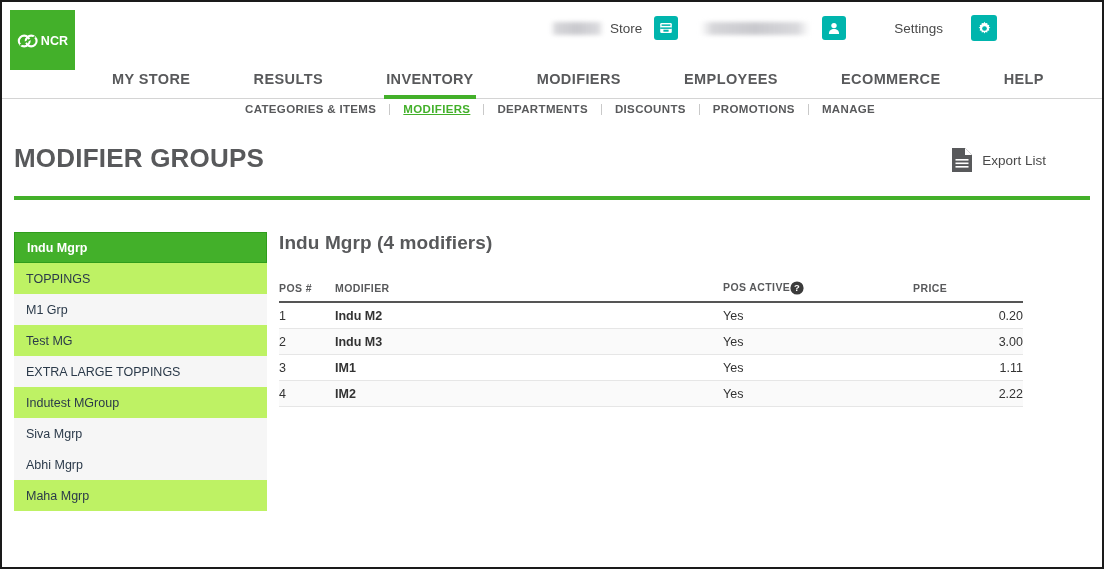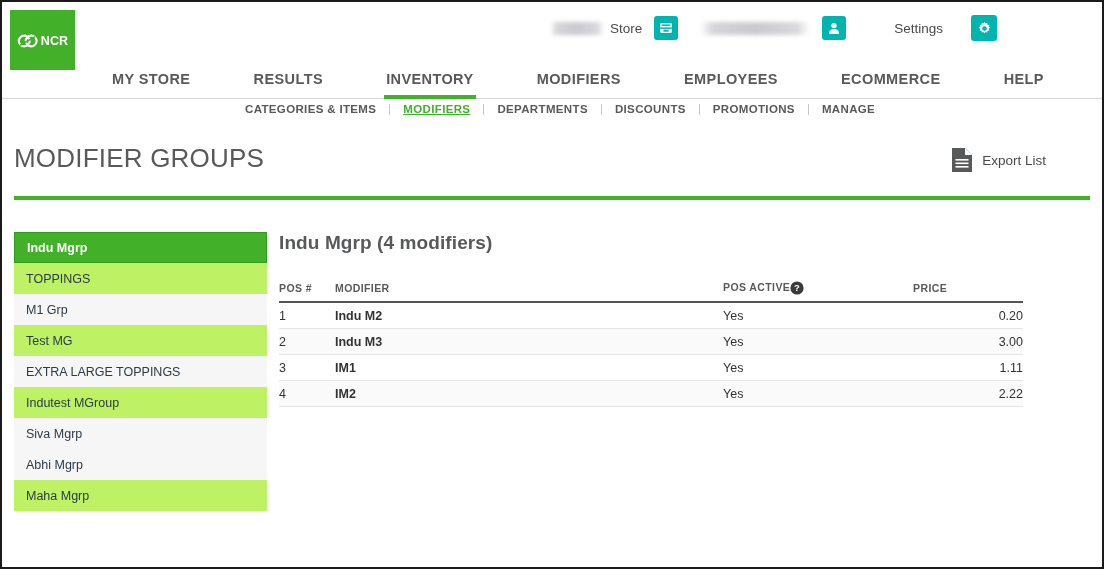--- a/index.html
+++ b/index.html
@@ -153,21 +153,21 @@
   .page-head {
     position: relative;
     height: 58px;
     margin-top: 13px;
   }
   .page-title {
     position: absolute;
     left: 12px;
     top: 5px;
     font-size: 26px;
-    font-weight: normal;
+    font-weight: bold;
     color: #58595b;
     letter-spacing: 0.2px;
   }
   .export-wrap {
     position: absolute;
     right: 56px;
     top: 9px;
     display: flex;
     align-items: center;
     gap: 9px;

